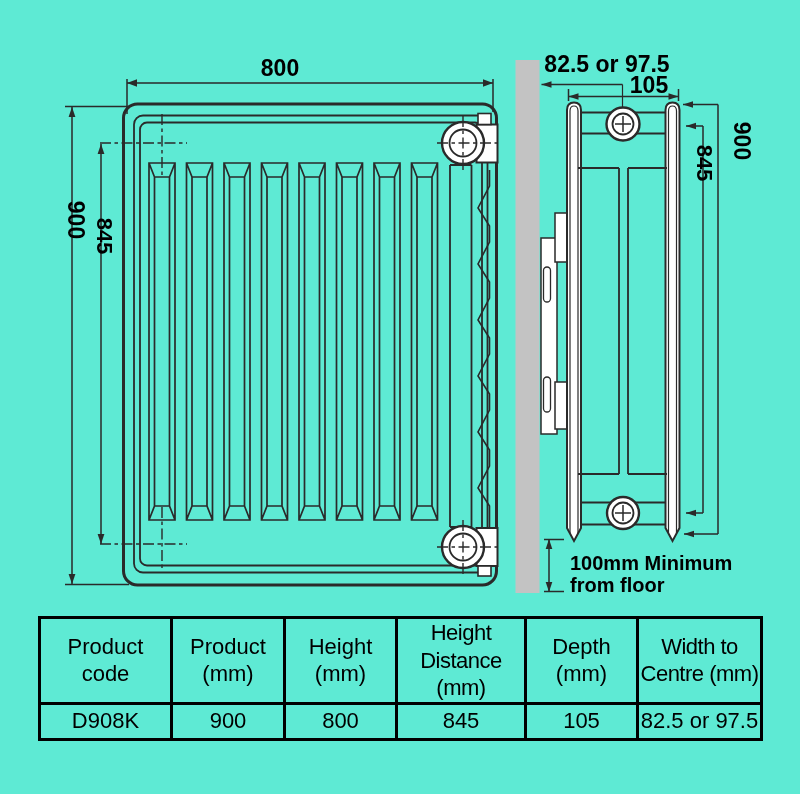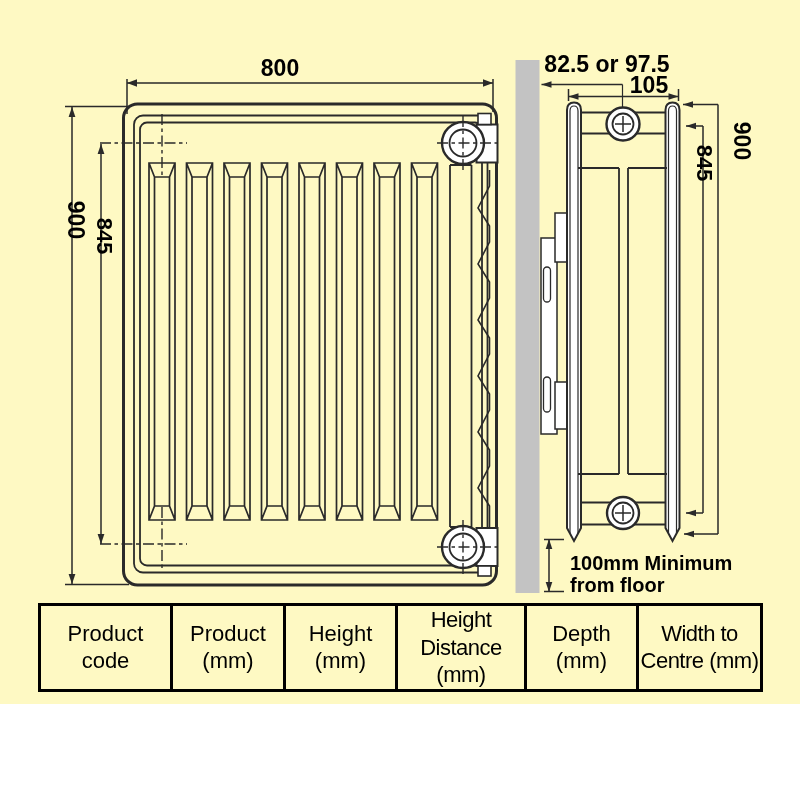--- a/index.html
+++ b/index.html
@@ -1,28 +1,28 @@
 <!DOCTYPE html>
 <html style="--line: #2a2a2a; --wall: #c3c3c3; --txt: #000000;"><head>
 <meta charset="utf-8">
 <style>
   :root{ --line:#2a2a2a; --wall:#c3c3c3; --txt:#000; }
   html,body{margin:0;padding:0;background:#fff;}
-  #stage{position:relative;width:800px;height:704px;background:#fef9c3;overflow:hidden;
+  #stage{position:relative;width:800px;height:794px;background:#5eead4;overflow:hidden;
          font-family:"Liberation Sans",sans-serif;color:var(--txt);}
   #drawing{position:absolute;left:0;top:0;}
   svg text{fill:var(--txt);}
   .dimlabel{font-size:23px;font-weight:bold;}
   .dimlabel-sm{font-size:22px;font-weight:bold;}
   .note{font-size:20px;font-weight:bold;}
   .ln{stroke:var(--line);fill:none;}
   .arrow{fill:var(--line);stroke:none;}
   .whitefill{fill:#fff;stroke:var(--line);}
   .cross{stroke:var(--line);fill:none;stroke-width:1.4;stroke-dasharray:11 3.5 3.5 3.5;}
-  #spec-table{position:absolute;left:38px;top:603px;width:722px;border-collapse:collapse;
+  #spec-table{position:absolute;left:38px;top:616px;width:722px;border-collapse:collapse;
               table-layout:fixed;text-align:center;}
   #spec-table td{border:3px solid #000;font-size:22px;line-height:1.25;padding:0;}
   #spec-table td.hdr{height:71px;vertical-align:middle;}
   #spec-table td.val{height:33px;vertical-align:middle;font-size:22px;}
   .tight{letter-spacing:-0.5px;}
 </style>
 </head>
 <body>
 
 <div id="stage">
@@ -173,16 +173,24 @@
       <td class="hdr tight">
         <span>Height</span><br>
         <span>Distance (mm)</span></td>
       <td class="hdr">
         <span>Depth</span><br>
         <span>(mm)</span></td>
       <td class="hdr tight">
         <span>Width to</span><br>
         <span>Centre (mm)</span></td>
     </tr>
+    <tr>
+      <td class="val">D908K</td>
+      <td class="val">900</td>
+      <td class="val">800</td>
+      <td class="val">845</td>
+      <td class="val">105</td>
+      <td class="val">82.5 or 97.5</td>
+    </tr>
   </tbody>
 </table>
 
 </div>
 
 </body></html>

